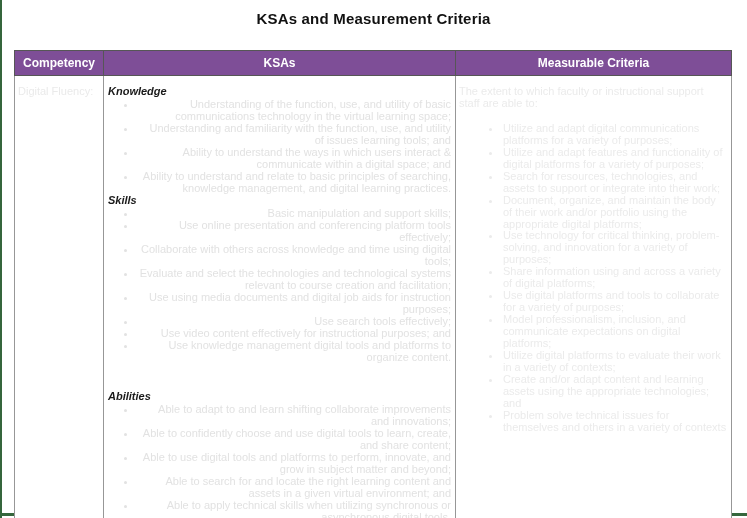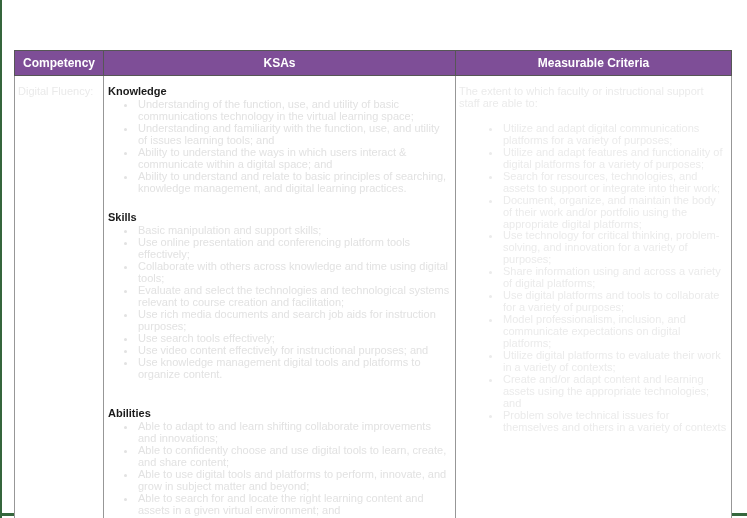--- a/index.html
+++ b/index.html
@@ -45,32 +45,33 @@
   
   .competency-text{
     padding:9px 2px 0 3px;
     font-size:11px;line-height:1.15;
     color:var(--faint-text-1,#EAEAEA);
   }
 
   
   .ksas-inner{padding:9px 4px 0 4px;}
   .ksa-section .sec-heading{
-    font-size:11px;font-weight:bold;color:#1a1a1a;margin:0 0 1px 0;
+    font-size:11px;font-weight:bold;color:#1a1a1a;margin:0 0 1px 0;font-style:italic;
   }
   .ksa-section + .ksa-section{display:block;}
-  .ksas-inner .ksa-section:nth-child(2){margin-top:17px;}
+  .ksas-inner .ksa-section:nth-child(2){margin-top:0;}
   .ksas-inner .ksa-section:nth-child(3){margin-top:27px;}
   ul.faint-list{
     margin:0;padding:0 0 0 28px;list-style:disc outside;
   }
   ul.faint-list li{
     font-size:11px;line-height:1.09;
     color:var(--faint-text-2,#E2E2E2);
     padding-left:2px;
+    text-align:right;
   }
   ul.faint-list li::marker{color:var(--faint-text-2,#E2E2E2);font-size:9px;}
 
   
   .criteria-inner{padding:9px 4px 0 3px;}
   .criteria-intro{
     margin:0;font-size:11px;line-height:1.12;
     color:var(--faint-text-3,#EBEBEB);
   }
   ul.criteria-list{
@@ -83,20 +84,21 @@
   }
   ul.criteria-list li::marker{color:var(--faint-text-3,#EBEBEB);font-size:9px;}
 </style>
 </head>
 <body>
 
 <div id="page">
   <div id="edge-left"></div>
   <div id="edge-bottom"></div>
 
+  <div id="title">KSAs and Measurement Criteria</div>
 
   <table id="ksa-table">
     <colgroup>
         <col class="c1">
         <col class="c2">
         <col class="c3">
       </colgroup>
     <thead>
       <tr>
         <th>Competency</th>
@@ -120,21 +122,21 @@
                   <li>Ability to understand and relate to basic principles of searching, knowledge management, and digital learning practices.</li>
                 </ul>
               </div>
               <div class="ksa-section">
                 <div class="sec-heading">Skills</div>
                 <ul class="faint-list">
                   <li>Basic manipulation and support skills;</li>
                   <li>Use online presentation and conferencing platform tools effectively;</li>
                   <li>Collaborate with others across knowledge and time using digital tools;</li>
                   <li>Evaluate and select the technologies and technological systems relevant to course creation and facilitation;</li>
-                  <li>Use rich media documents and search job aids for instruction purposes;</li>
+                  <li>Use using media documents and digital job aids for instruction purposes;</li>
                   <li>Use search tools effectively;</li>
                   <li>Use video content effectively for instructional purposes; and</li>
                   <li>Use knowledge management digital tools and platforms to organize content.</li>
                 </ul>
               </div>
               <div class="ksa-section">
                 <div class="sec-heading">Abilities</div>
                 <ul class="faint-list">
                   <li>Able to adapt to and learn shifting collaborate improvements and innovations;</li>
                   <li>Able to confidently choose and use digital tools to learn, create, and share content;</li>

